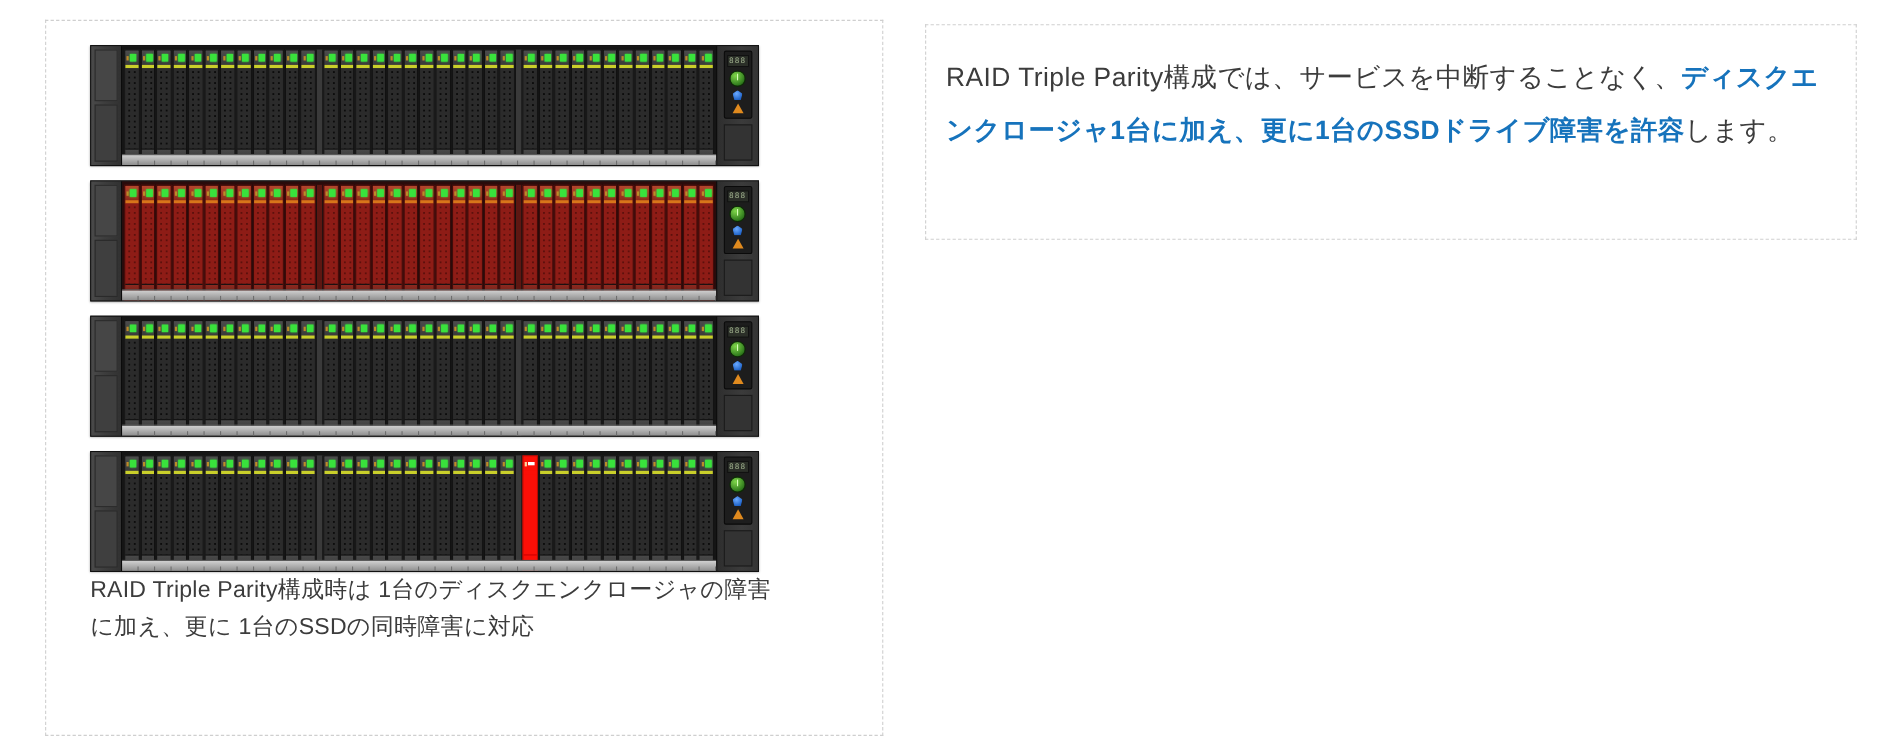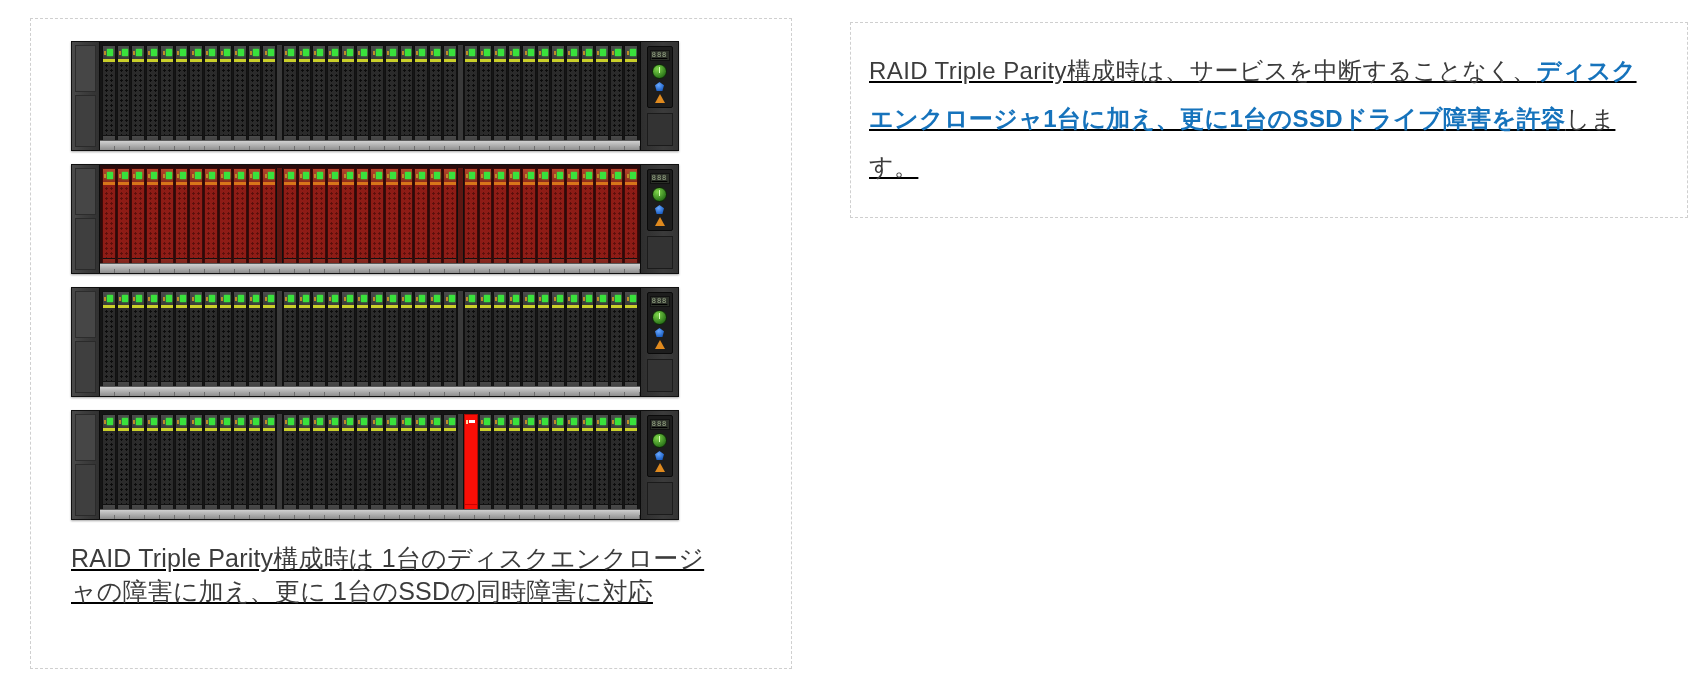--- a/index.html
+++ b/index.html
@@ -8,23 +8,22 @@
     width:1706px;height:683px;
     background:#ffffff;
     font-family:"Liberation Sans","DejaVu Sans",sans-serif;
     overflow:hidden;
   }
   .page{
     position:relative;
     width:1706px;height:683px;
     box-sizing:border-box;
     display:flex;
-    padding:18px 18px 14px 30px;
-    gap:58px;
-    text-decoration:underline;
+    padding:18px 18px 14px 41px;
+    gap:38px;
   }
 
   
   .left-panel{
     flex:0 0 762px;
     border:1px dashed #cfcfcf;
     box-sizing:border-box;
     padding:22px 28px 14px 40px;
     display:flex;
     flex-direction:column;
@@ -187,23 +186,22 @@
   .rail{
     position:absolute;left:28px;right:38px;bottom:0;height:9px;
     background:linear-gradient(180deg,#d0d0d0,#8e8e8e);
     border-top:1px solid #5a5a5a;
     display:flex;
     align-items:flex-end;
   }
   .rail .tick{flex:1;height:4px;border-right:1px solid #6e6e6e;}
 
   .caption{
-    margin-top:22px;
     color:#3c3c3c;
-    font-size:25px;
+    font-size:21px;
     line-height:33px;
     letter-spacing:.2px;
     max-width:640px;
   }
 
   
   .right-col{
     flex:1;
     display:flex;
     flex-direction:column;
@@ -1778,16 +1776,16 @@
             <span class="tick"></span>
             <span class="tick"></span>
             <span class="tick"></span>
           </div>
         </div>
       </div>
     <div class="caption">RAID Triple Parity構成時は 1台のディスクエンクロージャの障害に加え、更に 1台のSSDの同時障害に対応</div>
   </section>
 
   <section class="right-col">
-    <div class="note n2"><span>RAID Triple Parity構成時は、サービスを中断することなく、</span><span class="hl">ディスクエンクロージャ1台に加え、更に1台のSSDドライブ障害を許容</span><span>します。</span></div>
+    <div class="note n2"><span>RAID Triple Parity構成では、サービスを中断することなく、</span><span class="hl">ディスクエンクロージャ1台に加え、更に1台のSSDドライブ障害を許容</span><span>します。</span></div>
   </section>
 
 </div>
 
 </body></html>

